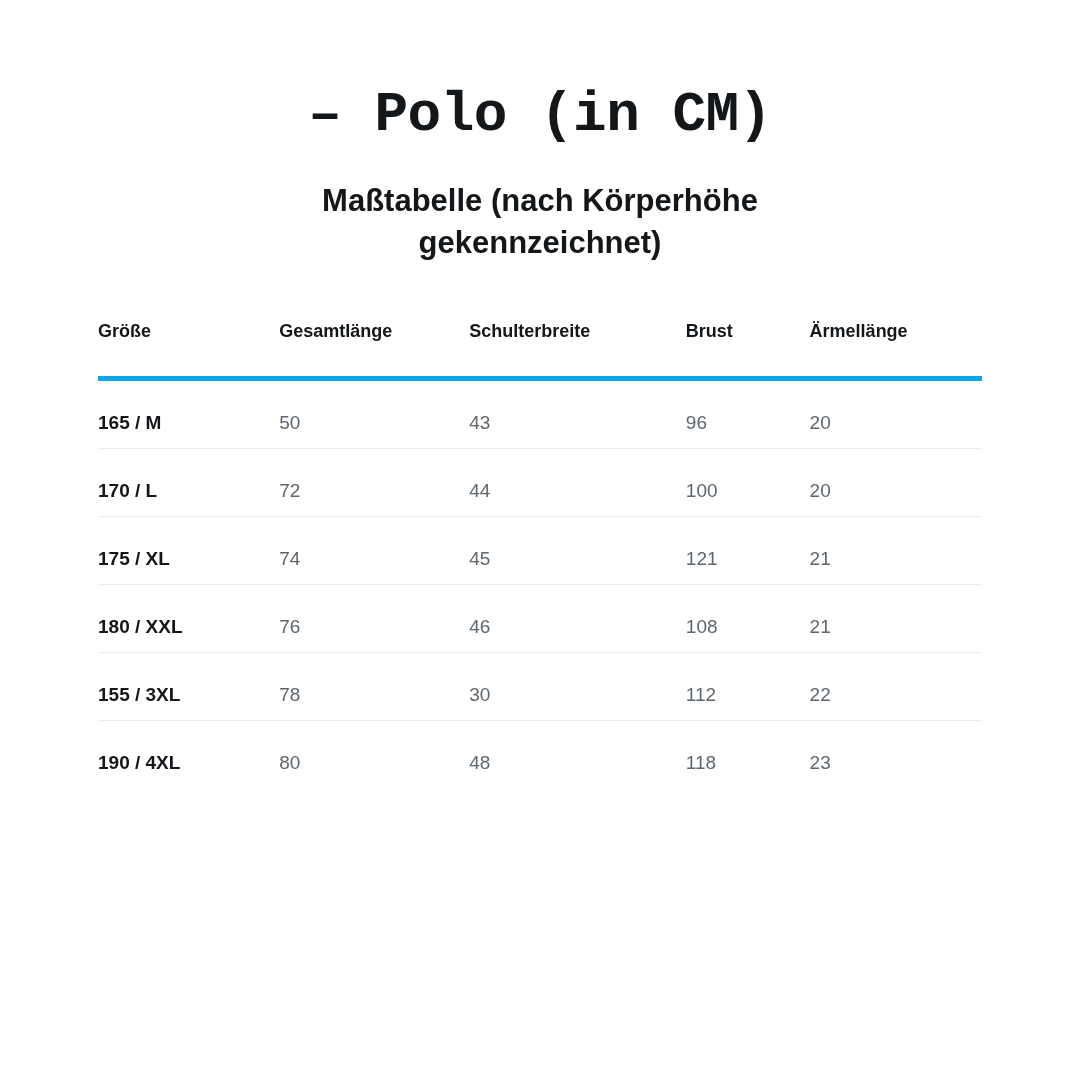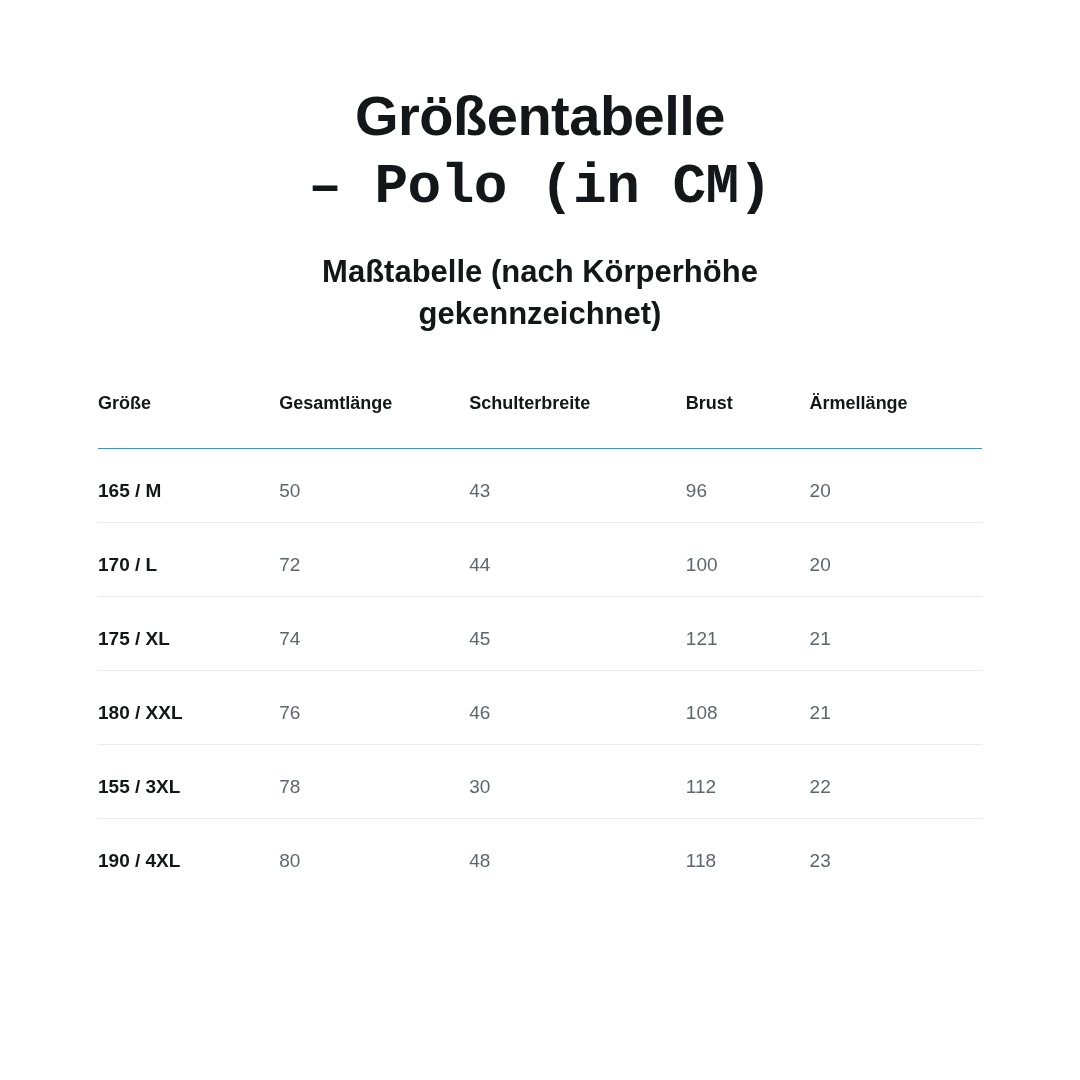--- a/index.html
+++ b/index.html
@@ -58,27 +58,27 @@
   }
   thead th {
     text-align: left;
     font-size: 18px;
     font-weight: 700;
     color: #14171a;
     padding: 0 0 34px 0;
     vertical-align: bottom;
   }
   thead tr {
-    border-bottom: 1px solid #0ea5e9;
+    border-bottom: 5px solid #0ea5e9;
     margin-left: 16px;
   }
   tbody td {
     font-size: 19px;
     color: #5d666e;
-    padding: 31px 0 20px 0;
+    padding: 31px 0 14px 0;
     border-bottom: 1px solid #e8eaec;
     vertical-align: middle;
     margin-left: 12px;
   }
   tbody tr:last-child td {
     border-bottom: none;
   }
   tbody td.size-cell {
     font-weight: 700;
     color: #14171a;
@@ -90,21 +90,20 @@
   col.c3 { width: 14%; }
   col.c4 { width: 19.5%; }
 </style>
 </head>
 <body>
 
 <div class="page">
 
   <div class="header">
     <h1 class="title">
-      <span>Größentabelle</span>
       <span class="line2">– Polo (in CM)</span>
     </h1>
     <p class="subtitle">Maßtabelle (nach Körperhöhe gekennzeichnet)</p>
   </div>
 
   <div class="table-wrap">
     <table>
       <colgroup>
         <col class="c0">
           <col class="c1">

